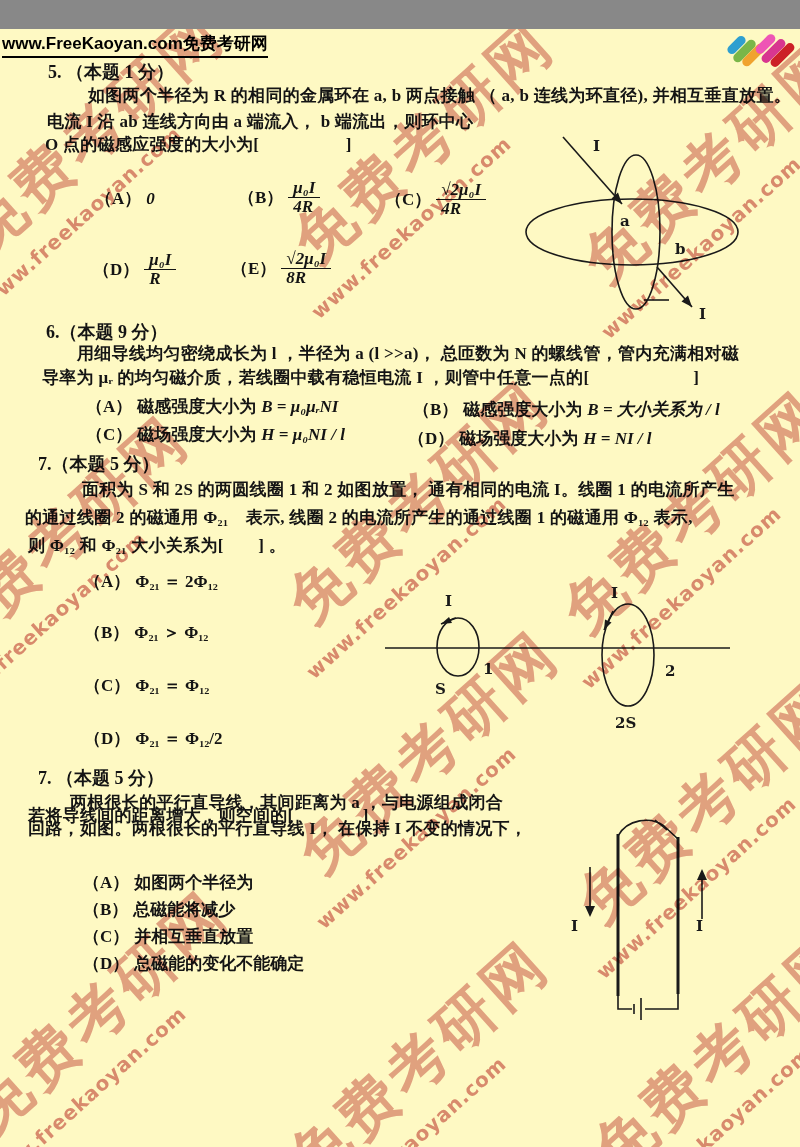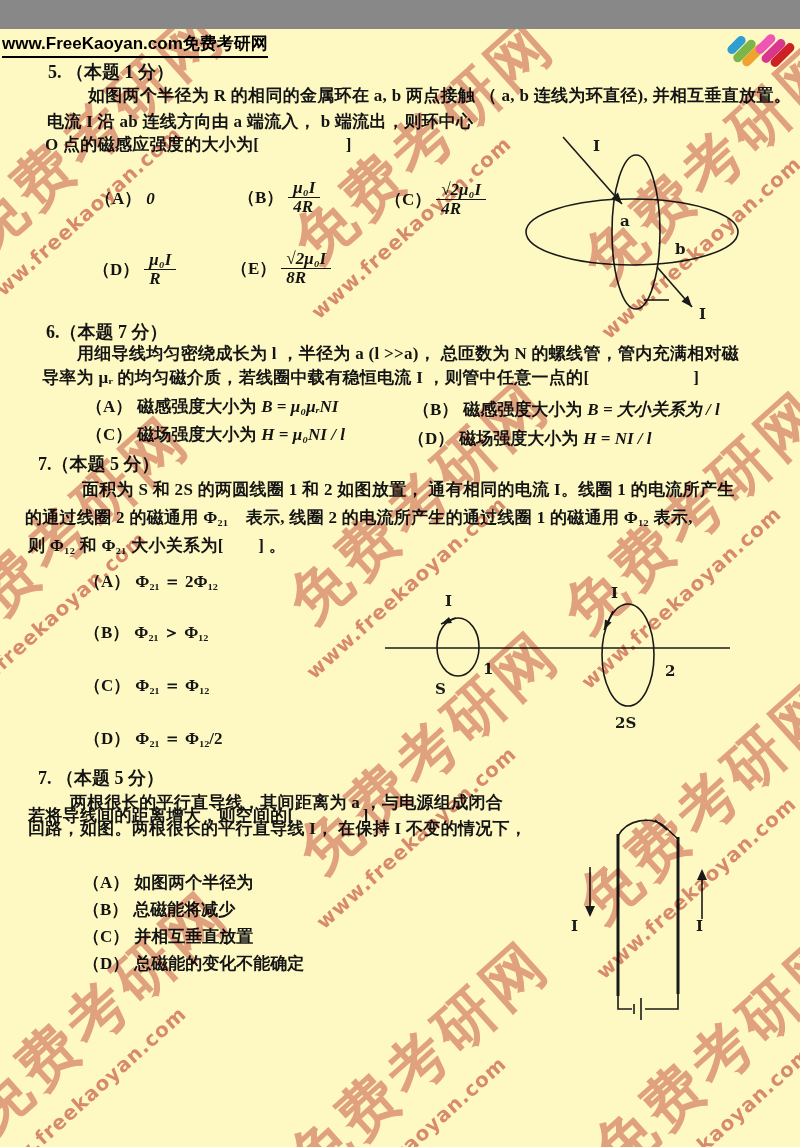--- a/index.html
+++ b/index.html
@@ -128,21 +128,21 @@
       <text class="dlabel" x="115" y="99">a</text>
       <text class="dlabel" x="170" y="127">b</text>
       <line class="dline" x1="152" y1="140" x2="187" y2="180"></line>
       <polygon class="dhead" points="187,180 176.5,174.5 183,168.5"></polygon>
       <line class="dline" x1="139" y1="173" x2="164" y2="173"></line>
       <text class="dlabel" x="194" y="192">I</text>
     </svg>
   </section>
 
   <section>
-    <div class="qtitle q6t">6.（本题 7 分）</div>
+    <div class="qtitle q6t">6.（本题 9 分）</div>
     <div class="qline q6l1">用细导线均匀密绕成长为 l ，半径为 a (l &gt;&gt;a)， 总匝数为 N 的螺线管，管内充满相对磁</div>
     <div class="qline q6l2">导率为 μᵣ 的均匀磁介质，若线圈中载有稳恒电流 I ，则管中任意一点的[　　　　　　]</div>
 
     <div class="opt q6oA">
       <span class="olabel">（A）</span>
         <span>磁感强度大小为</span>
         <span class="formula">B = μ₀μᵣNI</span>
     </div>
     <div class="opt q6oB">
       <span class="olabel">（B）</span>

